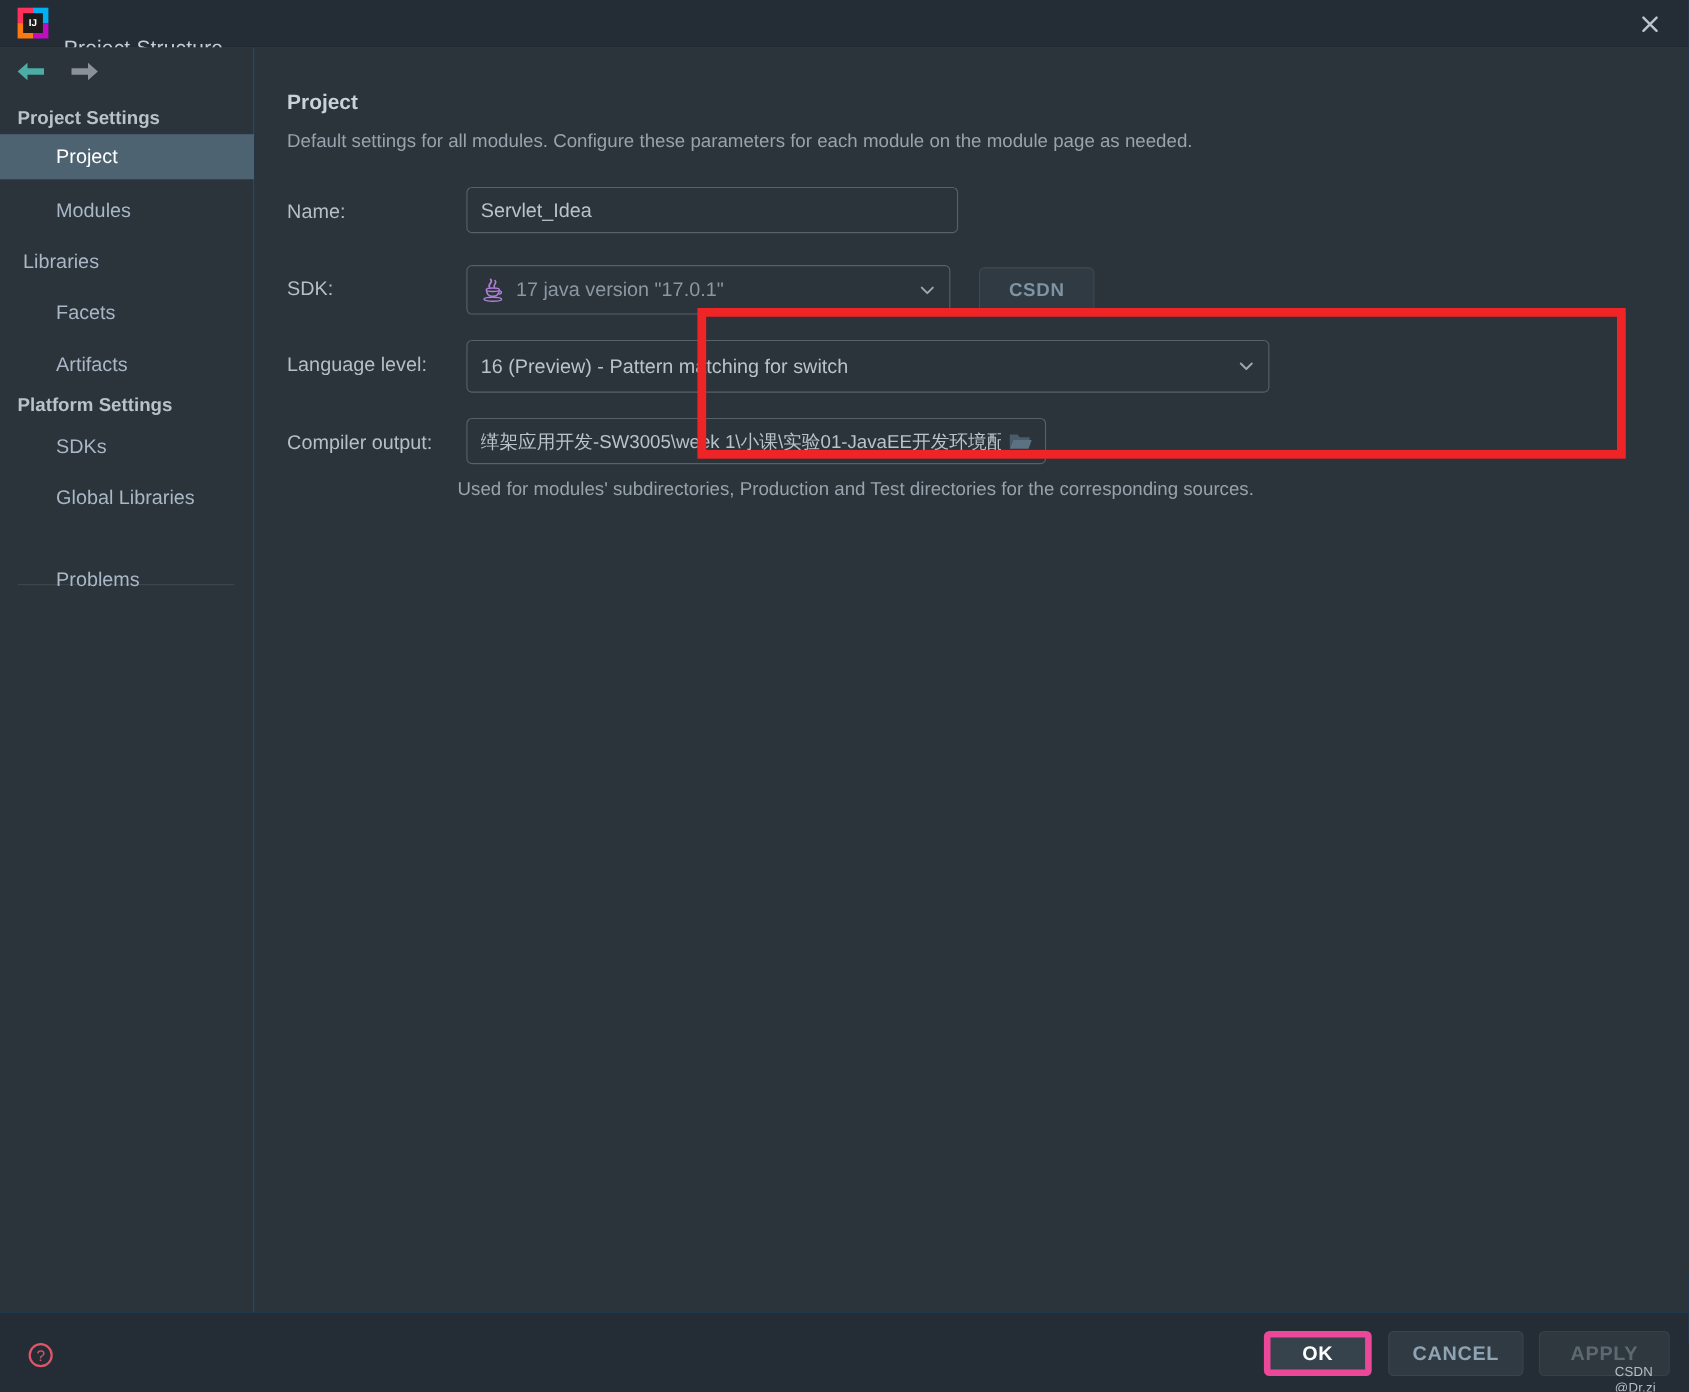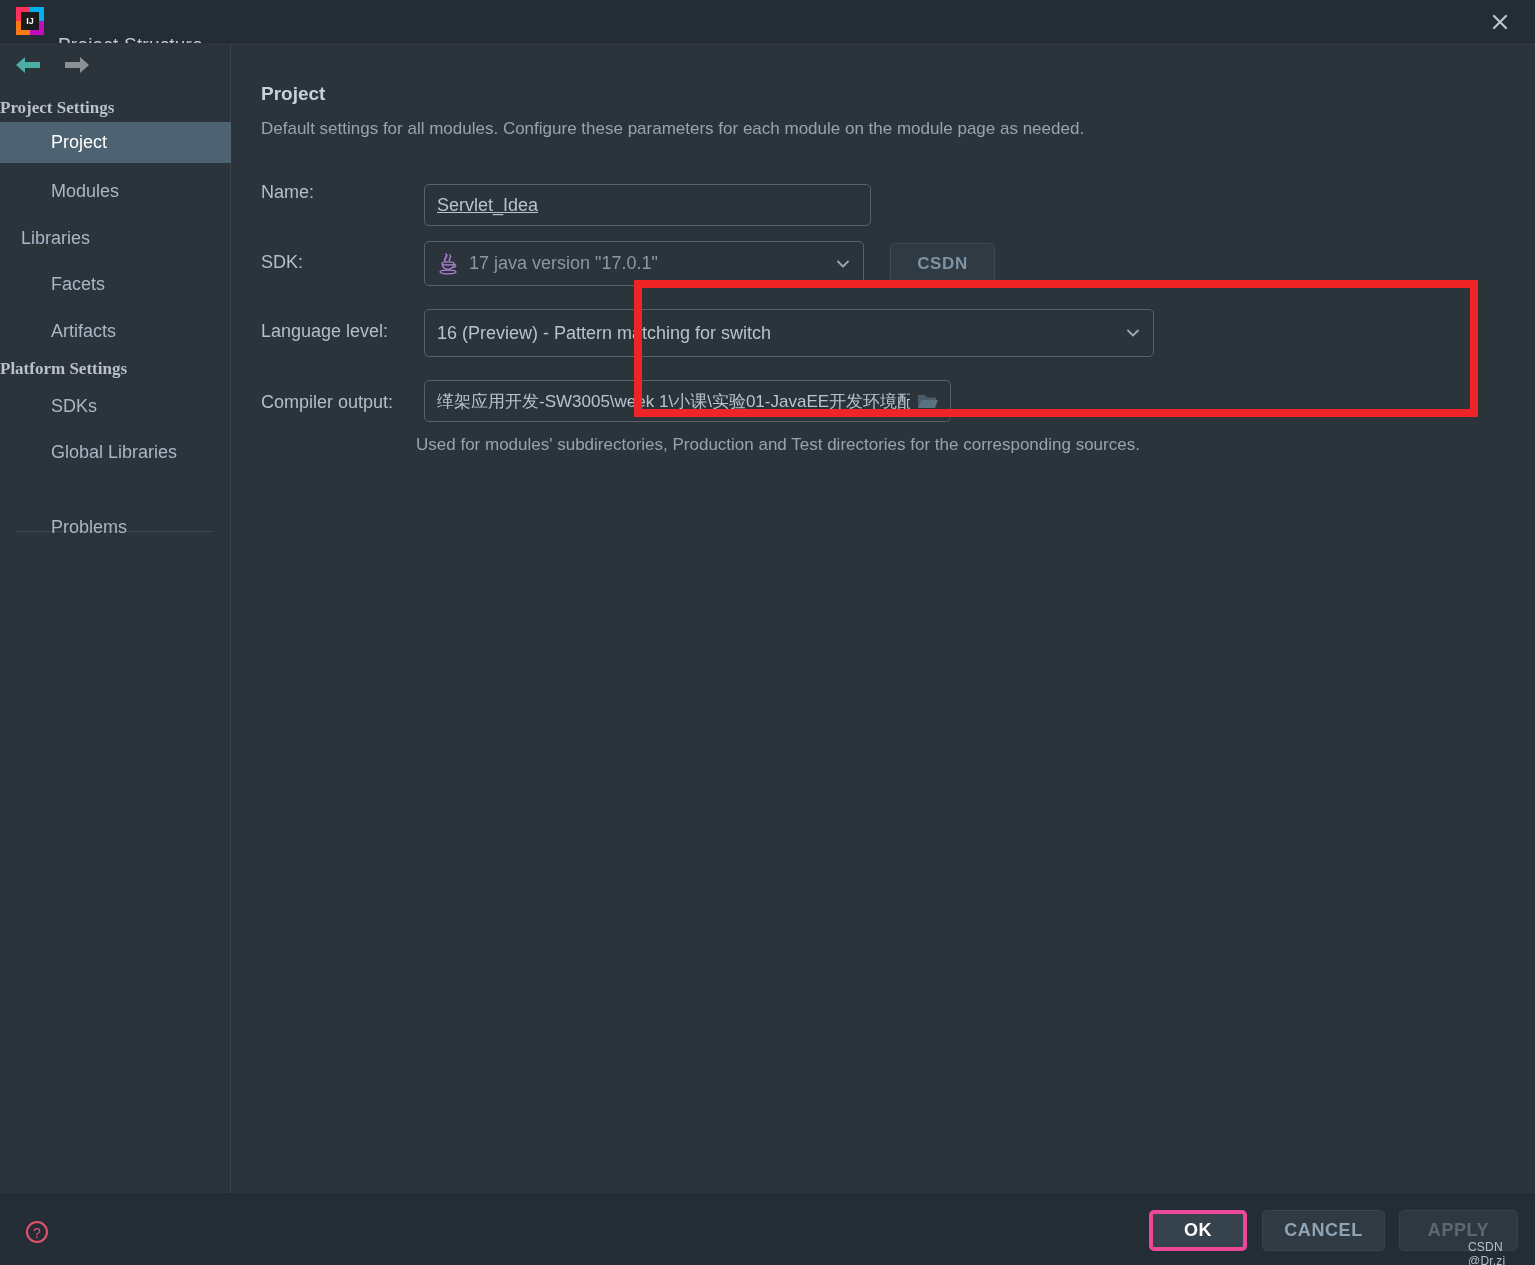--- a/index.html
+++ b/index.html
@@ -62,22 +62,21 @@
   }
   .navarrows {
     position: absolute; left: 14px; top: 12px;
     display: flex; gap: 21px; align-items: center;
   }
   .navarrows .arrow { cursor: pointer; display: block; }
 
   .side-group {
     position: absolute; left: 0; width: 231px;
     font-size: 17px; font-weight: bold; color: #b9c2c9;
-    padding-left: 0;
-    font-family: Liberation Serif, serif;
+    padding-left: 16px;
   }
   .side-item {
     position: absolute; left: 0; width: 231px; height: 41px;
     display: flex; align-items: center;
     padding-left: 51px;
     font-size: 18px; color: #a9b7c6;
     cursor: pointer;
   }
   .side-item.selected {
     background: #4e6372;
@@ -180,21 +179,21 @@
     width: 26px; height: 26px; cursor: pointer;
   }
   .btn {
     position: absolute; top: 1210px;
     height: 41px;
     border-radius: 5px;
     display: flex; align-items: center; justify-content: center;
     font-size: 18px; font-weight: bold; letter-spacing: .6px;
     cursor: pointer;
   }
-  .btn-ok { left: 1149px; width: 98px; background: #36434c; color: #ffffff; border: 4px solid #ec4899; }
+  .btn-ok { left: 1149px; width: 98px; background: #36434c; color: #ffffff; border: 6px solid #ec4899; }
   .btn-cancel { left: 1262px; width: 123px; background: #303a43; color: #8fa3b3; border: 1px solid #3a444d; }
   .btn-apply { left: 1399px; width: 119px; background: #2f383f; color: #5c6972; border: 1px solid #37414a; cursor: default; }
 
   .watermark {
     position: absolute; left: 1468px; top: 1240px;
     font-size: 12px; color: #b6bfc6;
     letter-spacing: .2px;
   }
 </style>
 </head>
@@ -262,21 +261,21 @@
       <span>Problems</span>
     </div>
   </div>
 
   <div class="main">
 
     <div class="page-title">Project</div>
     <div class="page-sub">Default settings for all modules. Configure these parameters for each module on the module page as needed.</div>
 
     <div class="row-label" style="left:30px; top:139px;">Name:</div>
-    <div class="field" style="left:193px; top:141px; width:447px; height:42px;text-decoration:underline;">
+    <div class="field" style="left:193px; top:127px; width:447px; height:42px;">
       <span>Servlet_Idea</span>
     </div>
 
     <div class="row-label" style="left:30px; top:209px;">SDK:</div>
     <div class="combo disabledlike" style="left:193px; top:198px; width:440px; height:45px; color:#8b98a2;">
       <svg class="java-icon" width="22" height="24" viewBox="0 0 22 24">
         <path d="M9 2 C12 5 6 6 8 9" stroke="#b07fd6" stroke-width="1.6" fill="none" stroke-linecap="round"></path>
         <path d="M13 3 C15.5 5.5 11 6.5 12.5 9" stroke="#b07fd6" stroke-width="1.4" fill="none" stroke-linecap="round"></path>
         <ellipse cx="11" cy="11.4" rx="6" ry="1.6" fill="none" stroke="#b07fd6" stroke-width="1.3"></ellipse>
         <path d="M5.3 11.6 C5.3 15.5 7 17.4 11 17.4 C15 17.4 16.7 15.5 16.7 11.6" fill="none" stroke="#b07fd6" stroke-width="1.4"></path>

